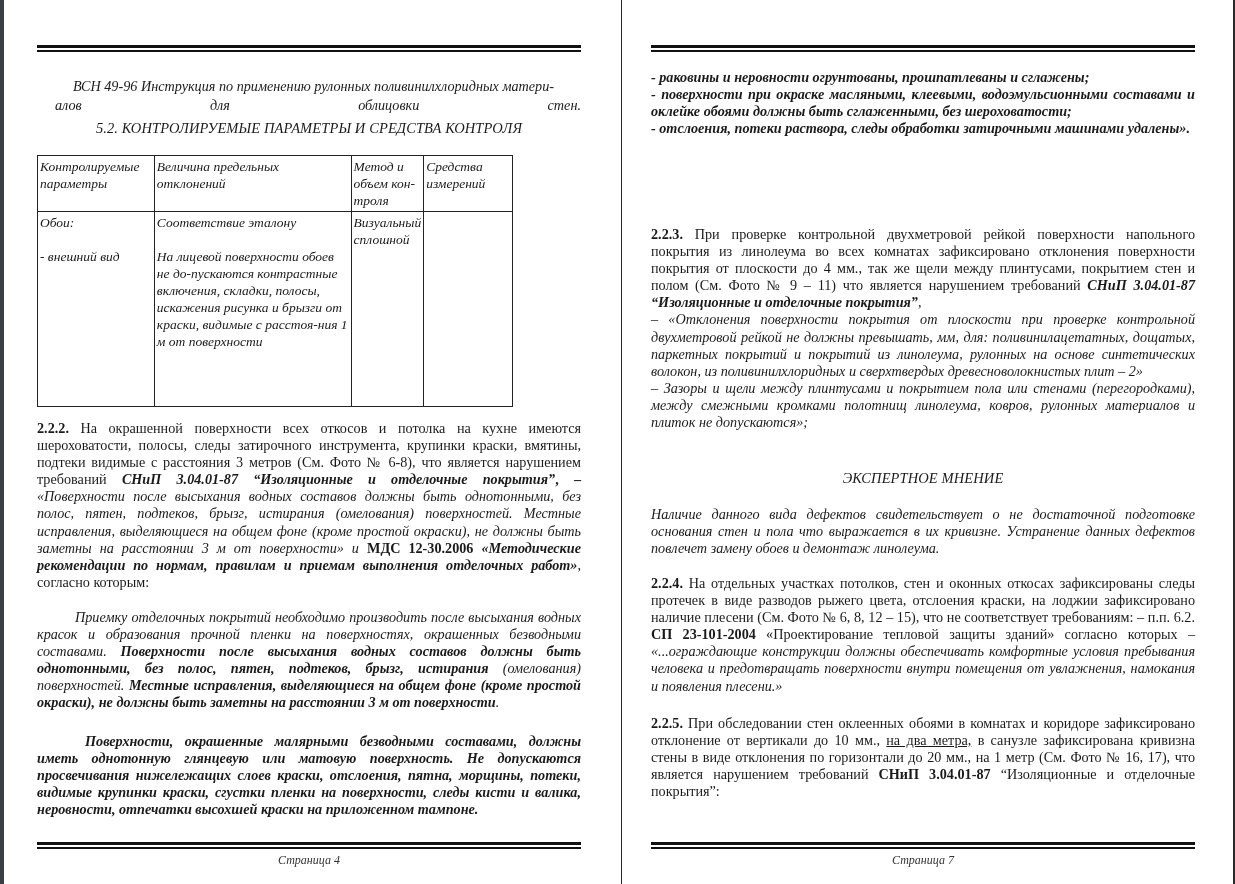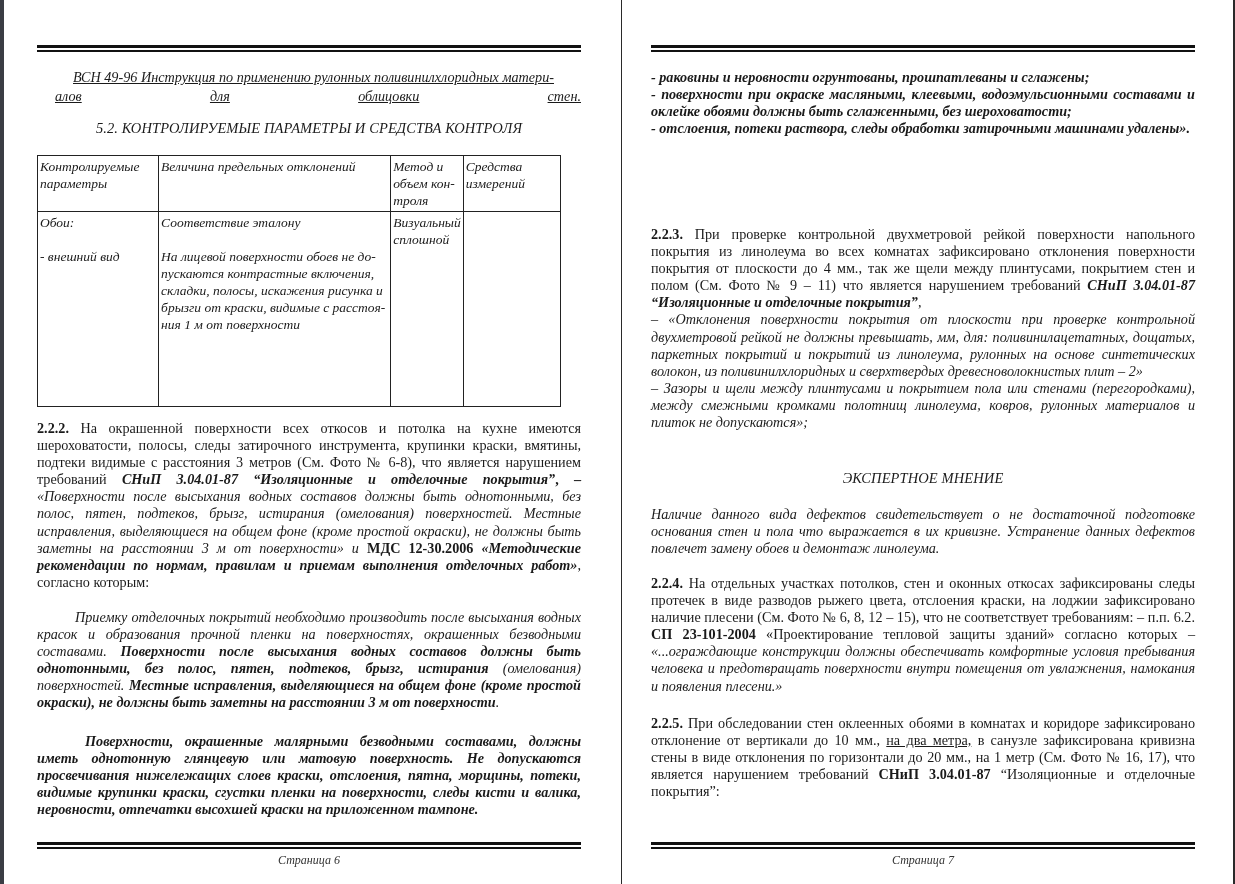--- a/index.html
+++ b/index.html
@@ -27,40 +27,40 @@
   .indent { text-indent: 38px; }
   .indent2 { text-indent: 48px; }
   .u { text-decoration: underline; }
 
   .header-line { position: absolute; left: 0; right: 0; font-style: italic; font-size: 14.2px; line-height: 19px; }
   .header-line .l1 { padding-left: 36px; display: block; text-align: justify; }
   .header-line .l2 { display: flex; justify-content: space-between; padding-left: 18px; }
 
   .section-title { position: absolute; left: 0; right: 0; text-align: center; font-style: italic; font-size: 14.5px; letter-spacing: 0.1px; }
 
-  table.ctrl { position: absolute; left: 0; width: 524px; border-collapse: collapse; font-style: italic; font-size: 13.5px; line-height: 17px; }
+  table.ctrl { position: absolute; left: 0; width: 476px; border-collapse: collapse; font-style: italic; font-size: 13.5px; line-height: 17px; }
   table.ctrl td { border: 1.2px solid #222; vertical-align: top; padding: 2px 2px; }
   table.ctrl .c1 { width: 123px; }
   table.ctrl .c2 { width: 248px; margin-top: 48px; }
   table.ctrl .c3 { width: 72px; }
   table.ctrl .c4 { width: 101px; }
   table.ctrl tr.body-row td { height: 195px; }
   .cellp { display: block; margin-bottom: 17px; }
 </style>
 </head>
 <body>
 
 <div class="left-edge"></div>
 <div class="divider"></div>
 <div class="right-edge"></div>
 
 <div class="page p6">
   <div class="rule" style="top:45px;"></div>
 
-  <div class="header-line" style="top:68px;text-decoration:underline;">
+  <div class="header-line" style="top:77px;">
     <span class="l1">ВСН 49-96 Инструкция по применению рулонных поливинилхлоридных матери-</span>
     <span class="l2">
       <span>алов</span>
       <span>для</span>
       <span>облицовки</span>
       <span>стен.</span>
     </span>
   </div>
 
   <div class="section-title" style="top:120px;">5.2. КОНТРОЛИРУЕМЫЕ ПАРАМЕТРЫ И СРЕДСТВА КОНТРОЛЯ</div>
@@ -92,21 +92,21 @@
     <span class="b">2.2.2.</span><span> На окрашенной поверхности всех откосов и потолка на кухне имеются шероховатости, полосы, следы затирочного инструмента, крупинки краски, вмятины, подтеки видимые с расстояния 3 метров (См. Фото № 6-8), что является нарушением требований </span><span class="bi">СНиП 3.04.01-87 “Изоляционные и отделочные покрытия”</span><span class="b">, – </span><span class="it">«Поверхности после высыхания водных составов должны быть однотонными, без полос, пятен, подтеков, брызг, истирания (омелования) поверхностей. Местные исправления, выделяющиеся на общем фоне (кроме простой окраски), не должны быть заметны на расстоянии 3 м от поверхности»</span><span class="it"> и </span><span class="b">МДС 12-30.2006</span><span class="bi"> «Методические рекомендации по нормам, правилам и приемам выполнения отделочных работ»</span><span>, согласно которым:</span>
   </div>
 
   <div class="block it indent" style="top:609px;">
     <span>Приемку отделочных покрытий необходимо производить после высыхания водных красок и образования прочной пленки на поверхностях, окрашенных безводными составами. </span><span class="bi">Поверхности после высыхания водных составов должны быть однотонными, без полос, пятен, подтеков, брызг, истирания</span><span> (омелования) поверхностей. </span><span class="bi">Местные исправления, выделяющиеся на общем фоне (кроме простой окраски), не должны быть заметны на расстоянии 3 м от поверхности</span><span>.</span>
   </div>
 
   <div class="block bi indent2" style="top:733px;">Поверхности, окрашенные малярными безводными составами, должны иметь однотонную глянцевую или матовую поверхность. Не допускаются просвечивания нижележащих слоев краски, отслоения, пятна, морщины, потеки, видимые крупинки краски, сгустки пленки на поверхности, следы кисти и валика, неровности, отпечатки высохшей краски на приложенном тампоне.</div>
 
   <div class="rule" style="top:842px;"></div>
-  <div class="footer" style="top:853px;">Страница 6</div>
+  <div class="footer" style="top:853px;">Страница 4</div>
 </div>
 
 <div class="page p7">
   <div class="rule" style="top:45px;"></div>
 
   <div class="block it" style="top:69px;">
     <div class="bi">- раковины и неровности огрунтованы, прошпатлеваны и сглажены;</div>
     <div class="bi">- поверхности при окраске масляными, клеевыми, водоэмульсионными составами и оклейке обоями должны быть сглаженными, без шероховатости;</div>
     <div class="bi">- отслоения, потеки раствора, следы обработки затирочными машинами удалены».</div>
   </div>

